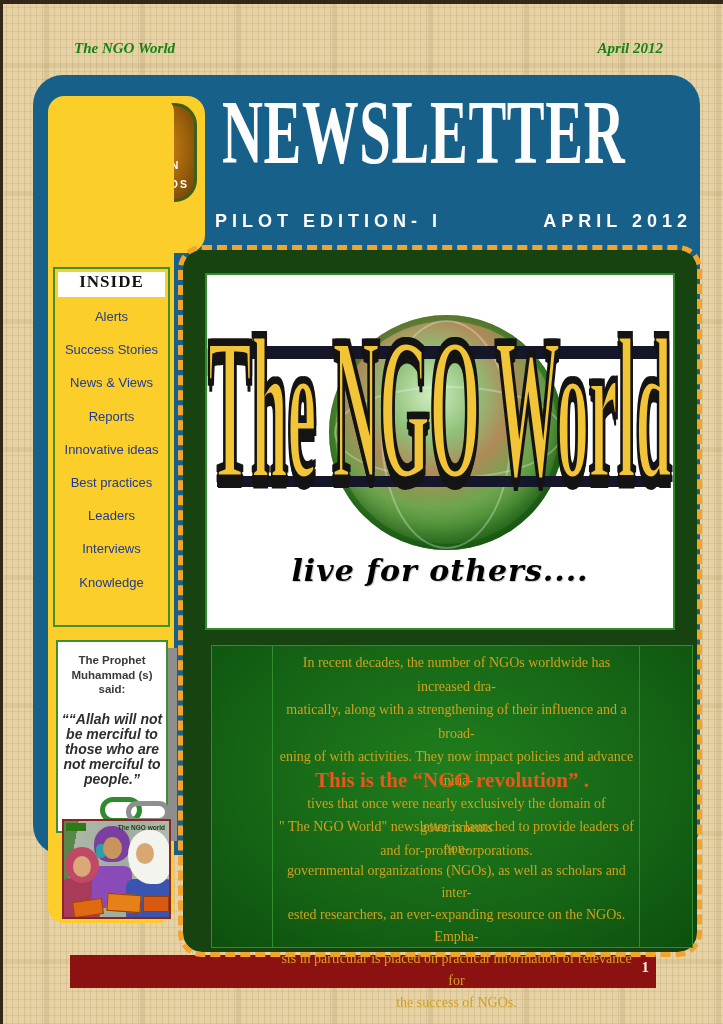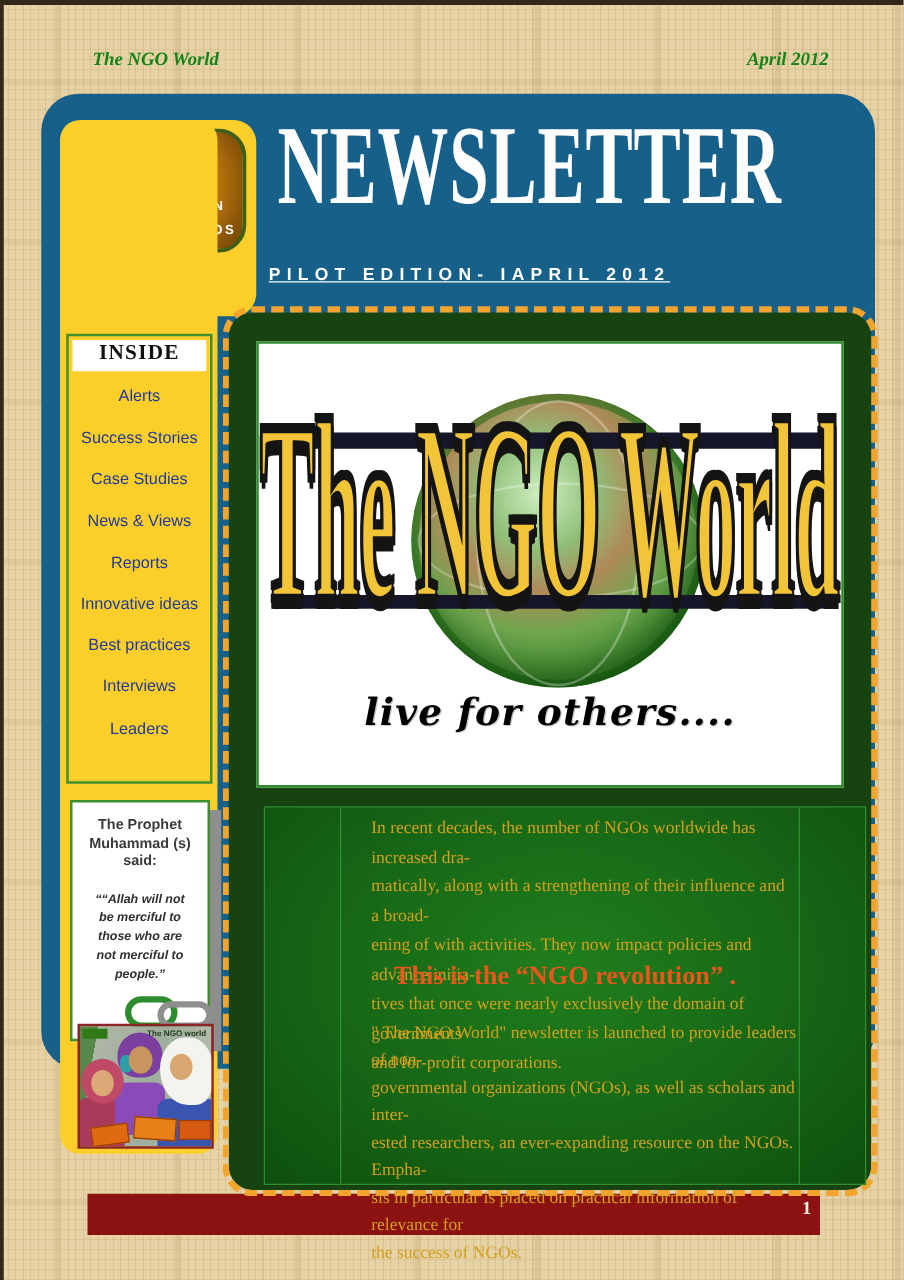--- a/index.html
+++ b/index.html
@@ -33,42 +33,42 @@
   }
 
   .sidebar-col { position:absolute; left:48px; top:96px; width:126px; height:827px; background:#FCCE29; border-radius:16px; }
 
   .nl-title {
     position:absolute; left:222px; top:88px; white-space:nowrap;
     font:bold 90px "Liberation Serif","DejaVu Serif",serif; color:#FDFDFD; line-height:1;
     transform:scaleX(0.63); transform-origin:left top; letter-spacing:1px;
   }
   .edition-row {
-    position:absolute; left:215px; top:211px; width:477px; display:flex; 
-    color:#fff; font-weight:bold; font-size:14px; letter-spacing:5px;text-decoration:underline;
+    position:absolute; left:215px; top:211px; width:477px; display:flex; justify-content:space-between;
+    color:#fff; font-weight:bold; font-size:18px; letter-spacing:5px;
   }
 
   .inside-box { position:absolute; left:53px; top:267px; width:117px; height:360px; border:2px solid #3F8F2F; }
   .inside-header {
     margin:3px; height:25px; background:#fff; text-align:center; line-height:25px;
     font:bold 17px "Liberation Serif","DejaVu Serif",serif; color:#111; letter-spacing:1px;
   }
   .toc-item {
     height:33.2px; display:flex; align-items:center; justify-content:center;
     font-weight:normal; font-size:13px; color:#1E3A96;
   }
 
   .quote-box {
     position:absolute; left:56px; top:640px; width:112px; height:193px; background:#fff;
     border:2px solid #3F8F2F; box-shadow:9px 8px 0 #8E8E8E;
     text-align:center; padding-top:11px; z-index:5;
   }
   .q-intro div { font-weight:bold; font-size:11.5px; line-height:14.5px; color:#3A3A3A; }
   .q-body { margin-top:15px; }
-  .q-body div { font-weight:bold; font-style:italic; font-size:10px; line-height:15px; color:#2E2E2E; }
+  .q-body div { font-weight:bold; font-style:italic; font-size:14px; line-height:15px; color:#2E2E2E; }
 
   .clip-ring-green { position:absolute; left:100px; top:797px; width:42px; height:26px; border:5px solid #2E8B2E; border-radius:14px; background:#fff; z-index:6; }
   .clip-ring-gray  { position:absolute; left:126px; top:801px; width:44px; height:22px; border:5px solid #8F8F8F; border-radius:12px; z-index:6; }
 
   .photo { position:absolute; left:62px; top:819px; width:109px; height:100px; border:2px solid #8B2525; overflow:hidden; z-index:7;
     background:linear-gradient(100deg,#56884A 0%,#56884A 12%,#AEB6A6 12%,#9FAE9E 55%,#B8BFAE 100%); }
   .ph-chip { position:absolute; left:2px; top:2px; width:20px; height:8px; background:#2F7A17; }
   .ph-cap { position:absolute; top:3px; right:4px; font-weight:bold; font-size:6.5px; color:#21381c; }
   .ph-hood-m { position:absolute; left:30px; top:5px; width:36px; height:36px; background:#7B3FA0; border-radius:50% 50% 42% 42%; }
   .ph-hood-m::after { content:""; position:absolute; left:2px; top:18px; width:10px; height:14px; background:#2FA0A8; border-radius:40%; }
@@ -114,22 +114,22 @@
     font:bold italic 30px "DejaVu Serif","Liberation Serif",serif; color:#000000; letter-spacing:1px;
     text-shadow:1px 1px 0 rgba(40,40,40,0.25);
   }
   .green-panel {
     position:absolute; left:28px; top:395px; width:482px; height:303px;
     border:1px solid #2F8F2F;
     background:radial-gradient(ellipse 75% 85% at 50% 42%, #207E1D 0%, #156315 60%, #0C4D0C 100%);
   }
   .vline { position:absolute; top:0; bottom:0; width:1px; background:#2F8F2F; }
   .v1 { left:60px; } .v2 { left:427px; }
-  .para { position:absolute; left:64px; right:55px; text-align:left;
-    font-family:"Liberation Serif","DejaVu Serif",serif; color:#D2A01E;margin-left:21px; }
+  .para { position:absolute; left:64px; right:55px; text-align:center;
+    font-family:"Liberation Serif","DejaVu Serif",serif; color:#D2A01E; }
   .para.p1 { top:5px; } .para.p1 div { font-size:14px; line-height:23.5px; }
   .para.p2 { top:170px; } .para.p2 div { font-size:14px; line-height:22px; }
   .headline { position:absolute; left:0; right:0; top:122px; text-align:center;
     font:bold 21px "Liberation Serif","DejaVu Serif",serif; color:#E8571B; }
 </style>
 </head>
 <body>
 
 <div class="page">
 
@@ -152,27 +152,27 @@
   <div class="nl-title">NEWSLETTER</div>
   <div class="edition-row">
     <span>PILOT EDITION- I</span>
     <span>APRIL 2012</span>
   </div>
 
   <div class="inside-box">
     <div class="inside-header">INSIDE</div>
     <div class="toc-item">Alerts</div>
     <div class="toc-item">Success Stories</div>
-    <div class="toc-item">Case Studies</div>
     <div class="toc-item">News &amp; Views</div>
     <div class="toc-item">Reports</div>
     <div class="toc-item">Innovative ideas</div>
     <div class="toc-item">Best practices</div>
+    <div class="toc-item">Leaders</div>
     <div class="toc-item">Interviews</div>
-    <div class="toc-item">Leaders</div>
+    <div class="toc-item">Knowledge</div>
   </div>
 
   <div class="quote-box">
     <div class="q-intro">
       <div>The Prophet</div>
       <div>Muhammad (s)</div>
       <div>said:</div>
     </div>
     <div class="q-body">
       <div>““Allah will not</div>

